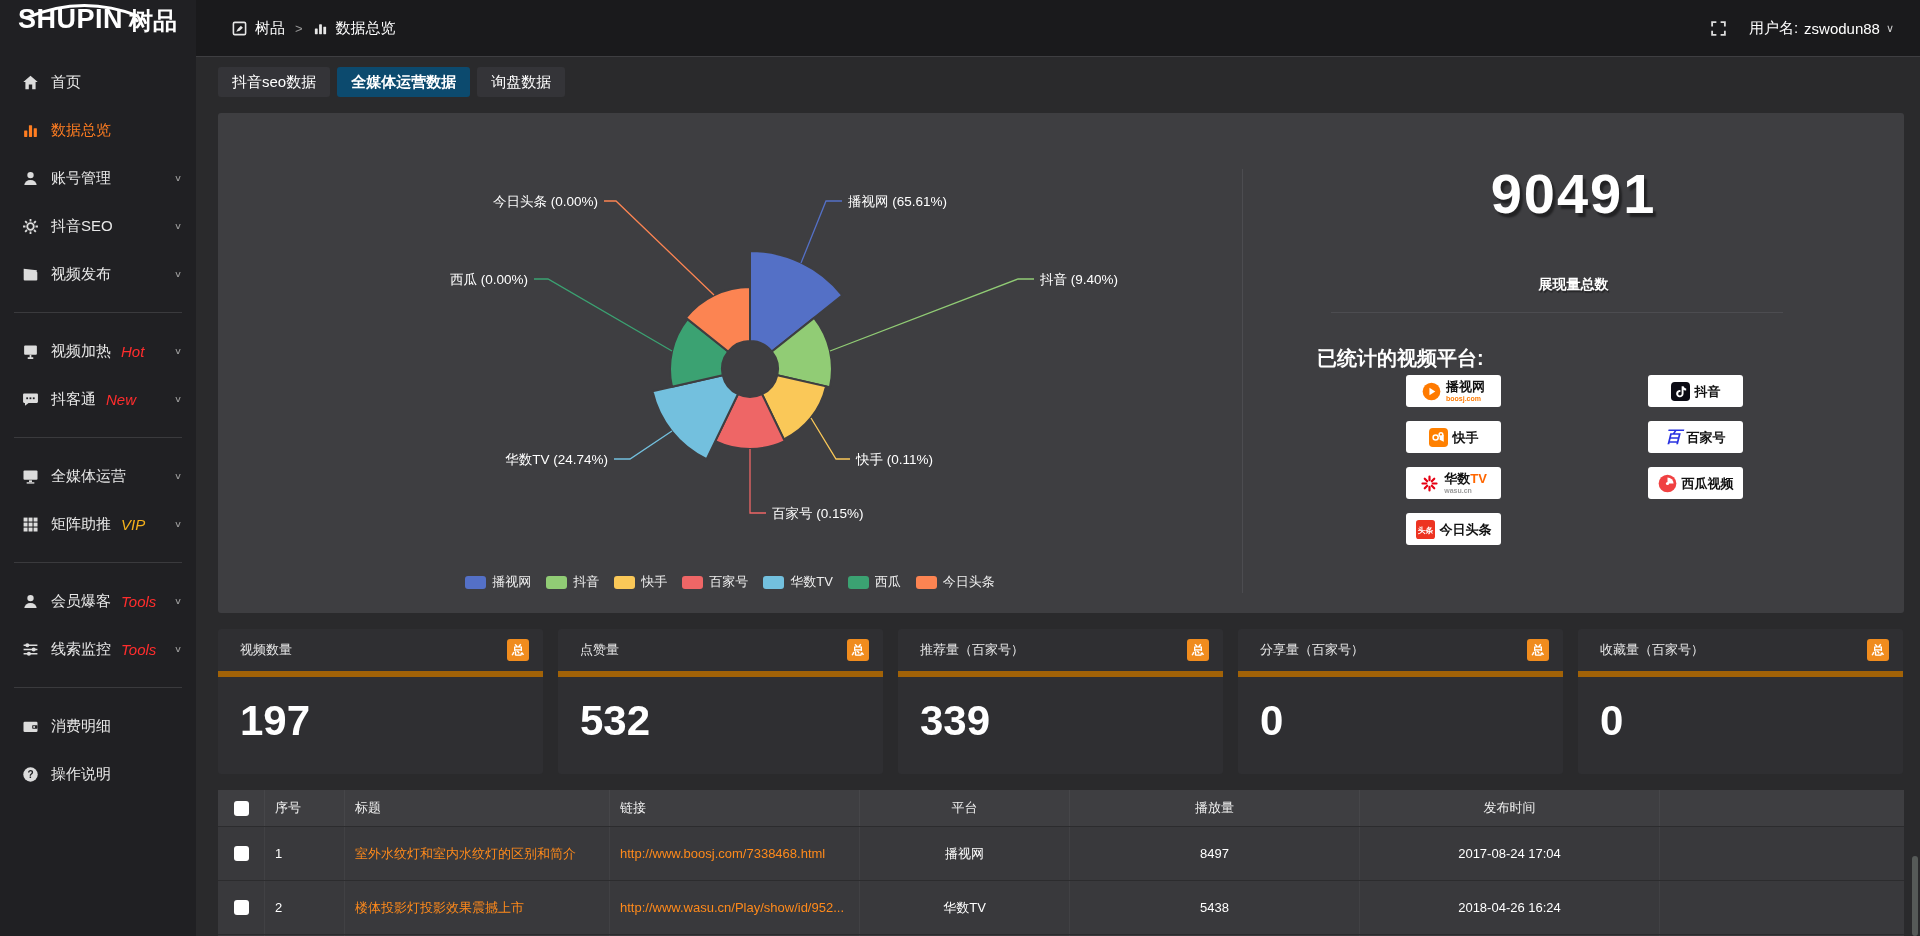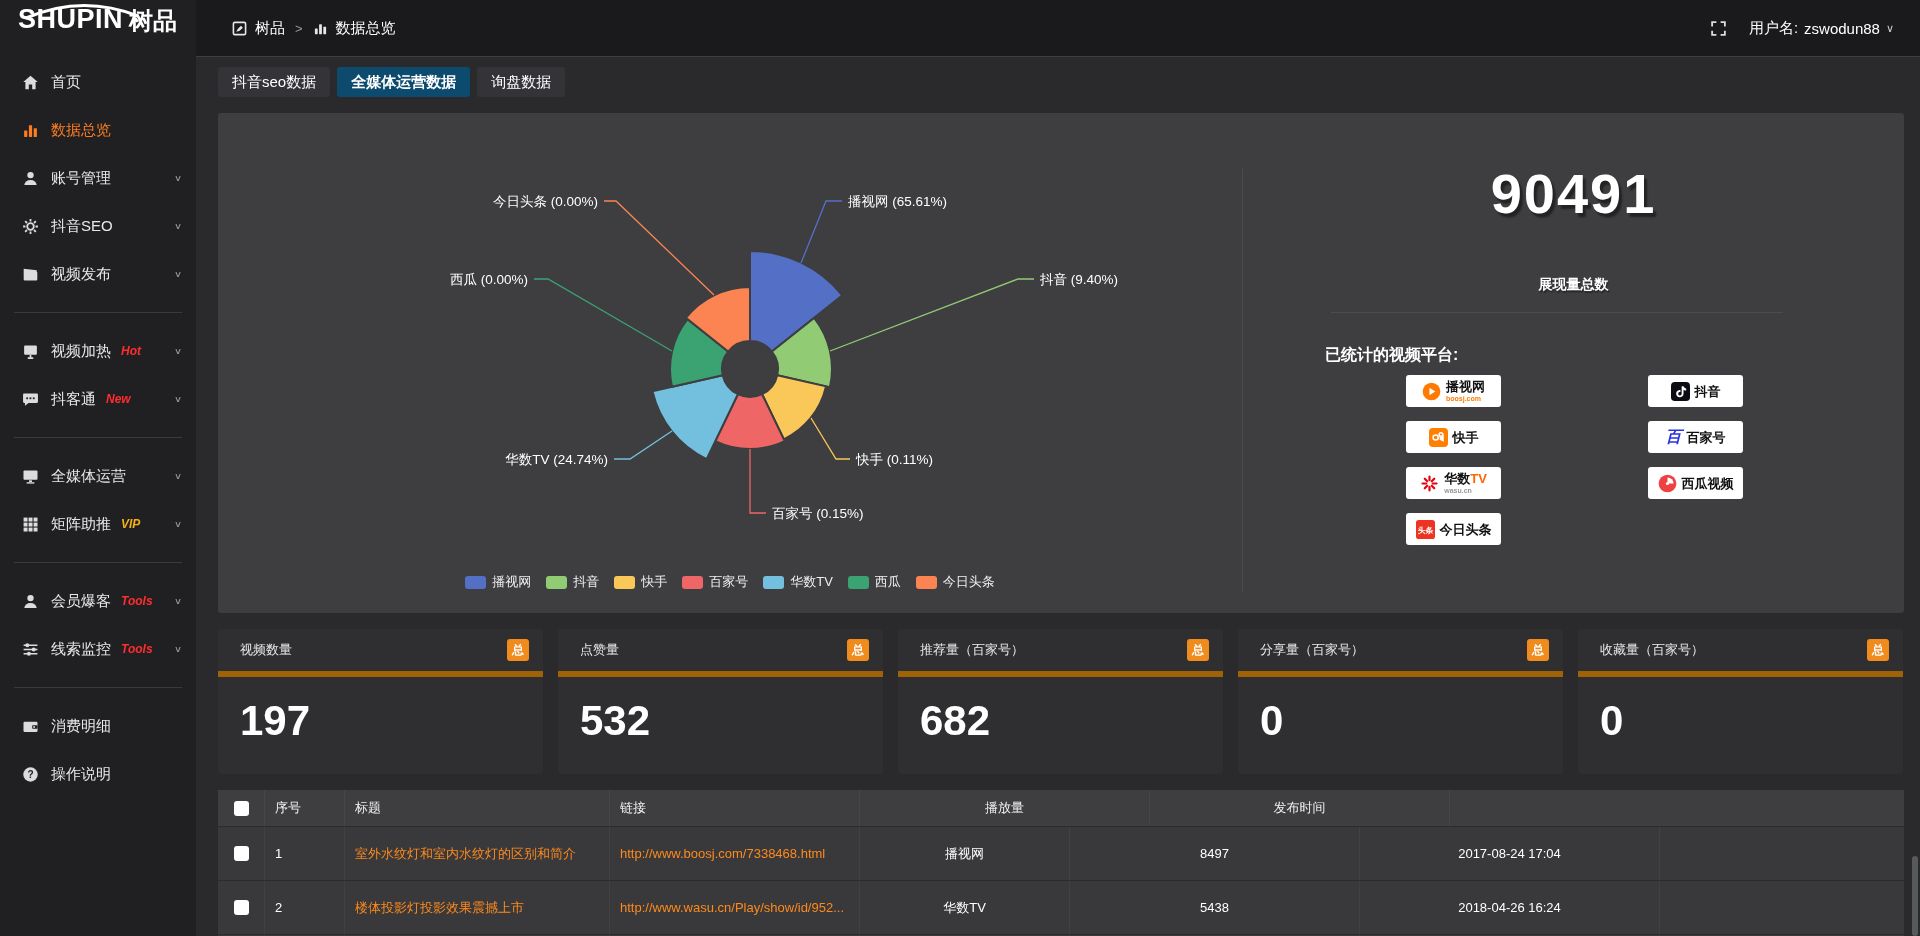--- a/index.html
+++ b/index.html
@@ -12,21 +12,21 @@
   .logo { position:absolute; left:18px; top:6px; width:170px; height:44px; cursor:pointer; }
   .logo-row { display:flex; align-items:flex-end; gap:6px; }
   .logo-en { font-size:27px; font-weight:800; letter-spacing:.5px; line-height:1; }
   .logo-cn { font-size:24px; font-weight:800; line-height:1.05; }
   .logo-arc { position:absolute; left:2px; top:-4px; }
   .nav { position:absolute; top:58px; left:0; width:196px; }
   .side-item { height:48px; display:flex; align-items:center; padding:0 14px 0 22px; cursor:pointer; font-size:15px; color:#e8e8e8; }
   .side-item .ico { width:17px; height:17px; margin-right:12px; flex:0 0 17px; color:#dcdcdc; }
   .side-item.active, .side-item.active .ico { color:#ff7d21; }
   .side-item .lbl { flex:0 0 auto; }
-  .side-item .mini-badge { font-size:12px; font-weight:700; font-style:italic; margin-left:10px; }
+  .side-item .mini-badge { font-size:15px; font-weight:400; font-style:italic; margin-left:10px; }
   .side-item .chev { margin-left:auto; color:#9a9a9a; font-size:11px; transform:scaleY(.8); }
   .side-div { height:1px; background:#3a3a3d; margin:14px 14px; }
 
   
   .topbar { position:absolute; left:196px; top:0; right:0; height:57px; background:#1a1a1c;
     border-bottom:1px solid #3e3e41; display:flex; align-items:center; padding:0 26px 0 36px; z-index:2; }
   .crumb { display:flex; align-items:center; gap:8px; font-size:15px; }
   .crumb .ico { width:15px; height:15px; color:#e6e6e6; }
   .crumb-sep { color:#9a9a9a; font-size:13px; padding:0 2px; }
   .crumb-link { cursor:pointer; }
@@ -49,21 +49,21 @@
   .lg-item { display:flex; align-items:center; gap:6px; cursor:pointer; }
   .lg-sw { width:21px; height:13px; border-radius:3px; }
   .lg-tx { font-size:13px; color:#eee; }
   .panel-vdiv { position:absolute; left:1024px; top:56px; width:1px; height:424px; background:#4c4c50; }
   .sumsec { position:absolute; left:1025px; top:0; width:661px; height:500px; }
   .big-num { position:absolute; left:0; top:48px; width:100%; text-align:center; font-size:56px; font-weight:800;
     letter-spacing:2px; text-shadow:3px 4px 2px rgba(0,0,0,.45); }
   .big-lbl { position:absolute; left:0; top:163px; width:100%; text-align:center; font-size:14px; font-weight:700;
     text-shadow:1px 2px 1px rgba(0,0,0,.4); }
   .sum-hr { position:absolute; left:88px; top:199px; width:452px; height:1px; background:#4c4c50; }
-  .plat-title { position:absolute; left:82px; top:232px; font-size:16px; font-weight:700; }
+  .plat-title { position:absolute; left:74px; top:232px; font-size:20px; font-weight:700; }
   .plat-grid { position:absolute; left:163px; top:262px; width:420px; display:grid;
     grid-template-columns:95px 95px; column-gap:147px; row-gap:14px; }
   .plat-badge { width:95px; height:32px; background:#fff; border-radius:3px; display:flex; align-items:center;
     justify-content:center; gap:5px; color:#111; }
   .plat-badge .pname { font-size:13px; font-weight:700; line-height:1; white-space:nowrap; }
   .plat-badge .paccent { color:#f60; }
   .plat-badge .psub { font-size:7px; font-weight:700; line-height:1; margin-top:2px; }
   .plat-badge .ptxt { display:flex; flex-direction:column; align-items:flex-start; }
   .baijia-glyph { font-size:16px; font-weight:800; font-style:italic; color:#2932e1; line-height:1; }
 
@@ -466,21 +466,21 @@
          <span class="card-title">点赞量</span>
          <span class="card-badge">总</span>
        </div>
        <div class="card-val">532</div>
      </div>
         <div class="card">
        <div class="card-head">
          <span class="card-title">推荐量（百家号）</span>
          <span class="card-badge">总</span>
        </div>
-       <div class="card-val">682</div>
+       <div class="card-val">339</div>
      </div>
         <div class="card">
        <div class="card-head">
          <span class="card-title">分享量（百家号）</span>
          <span class="card-badge">总</span>
        </div>
        <div class="card-val">0</div>
      </div>
         <div class="card">
        <div class="card-head">
@@ -492,20 +492,21 @@
       </section>
 
     <section class="vtable" id="vtable">
         <div class="trow head">
      <span class="tcell c0">
             <span class="cbx"></span>
           </span>
      <span class="tcell c1">序号</span>
      <span class="tcell c2">标题</span>
      <span class="tcell c3">链接</span>
+     <span class="tcell c4">平台</span>
      <span class="tcell c5">播放量</span>
      <span class="tcell c6">发布时间</span>
      <span class="tcell c7"></span>
    </div>
         <div class="trow">
        <span class="tcell c0">
             <span class="cbx"></span>
           </span>
        <span class="tcell c1">1</span>
        <span class="tcell c2 orange">室外水纹灯和室内水纹灯的区别和简介</span>

